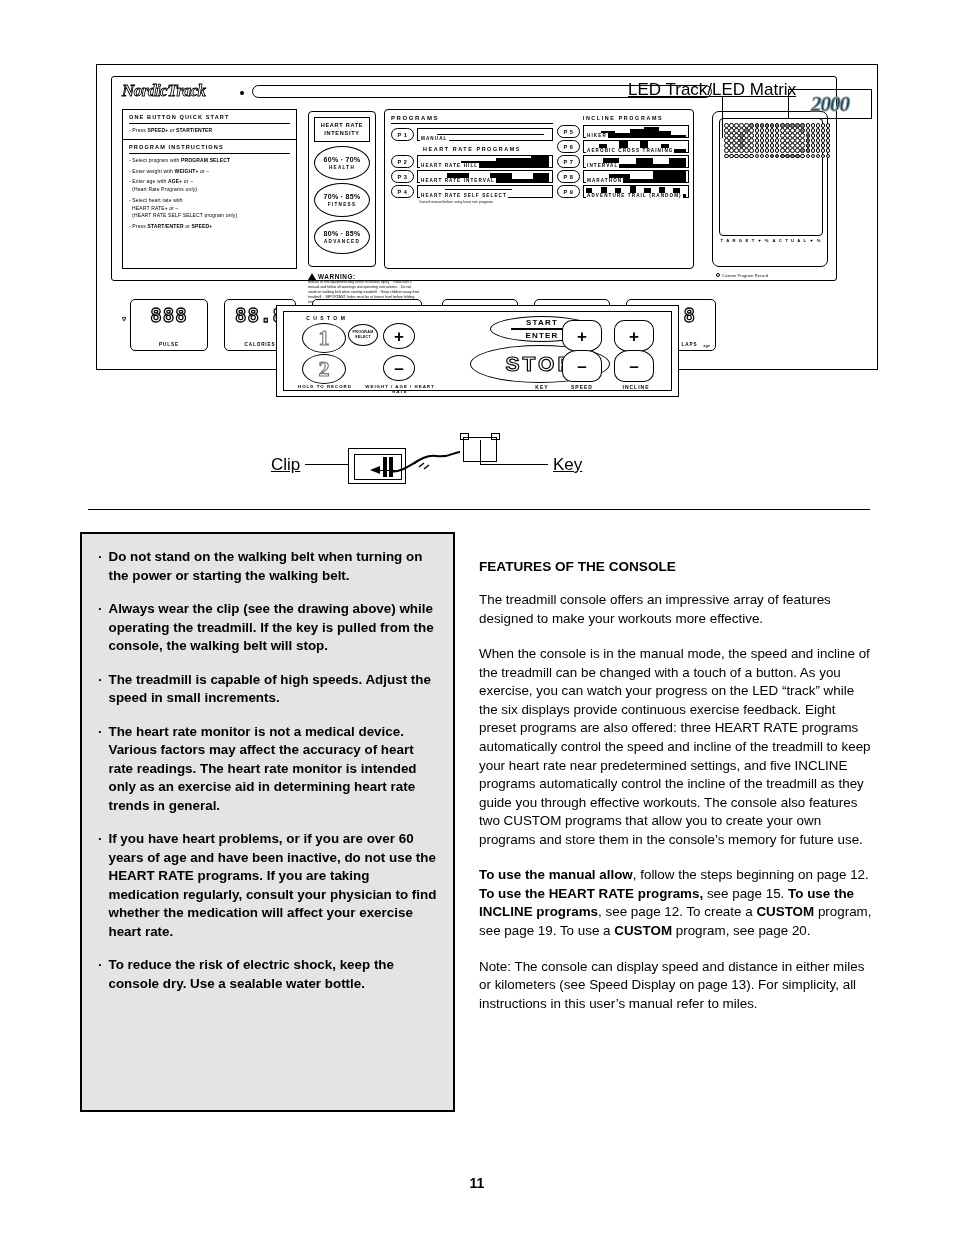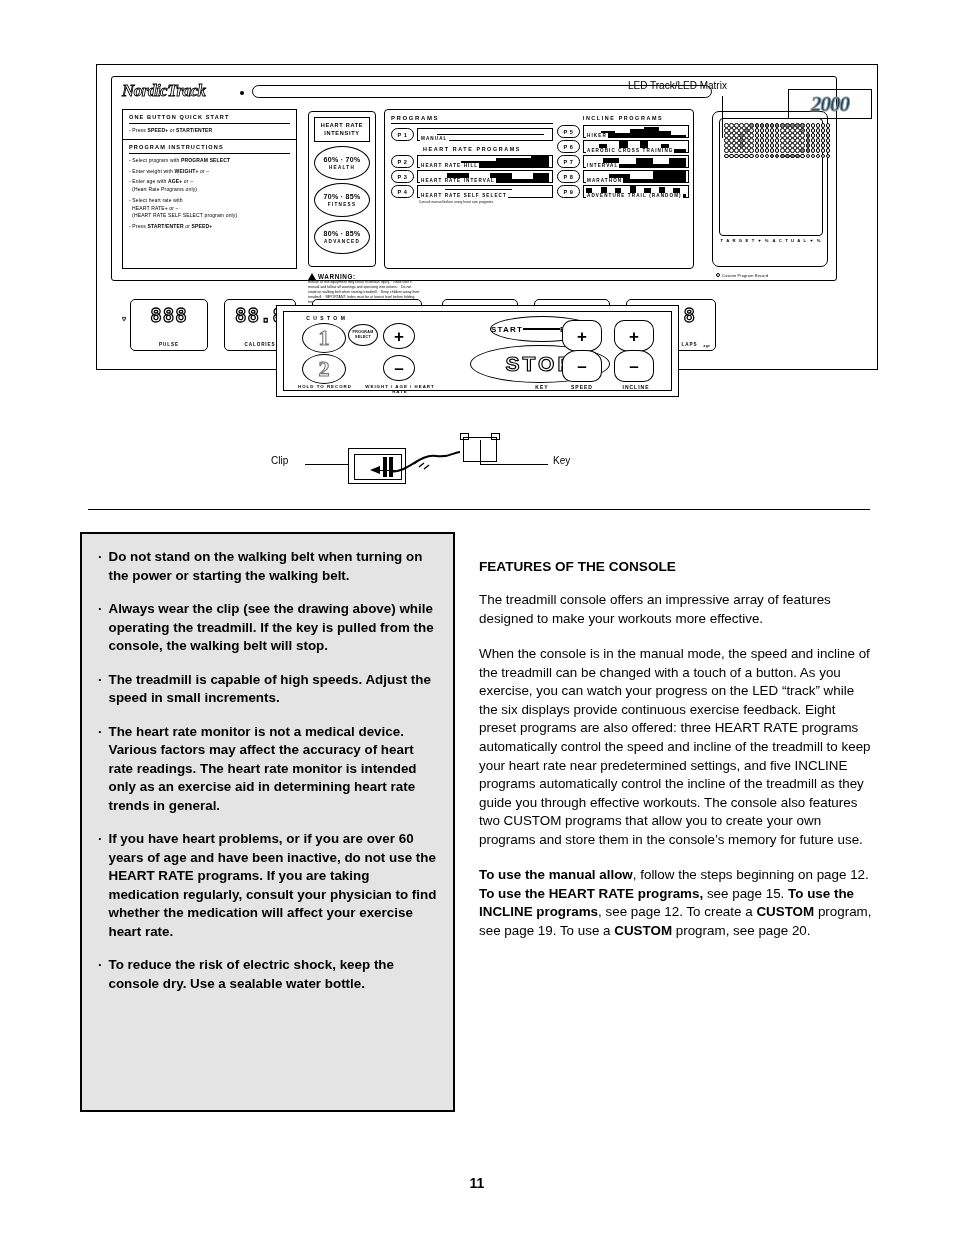--- a/index.html
+++ b/index.html
@@ -189,37 +189,37 @@
     border: 1.5px solid #000; border-radius: 50%;
     display: flex; align-items: center; justify-content: center;
   }
   #stop-btn span {
     font-family: "Liberation Sans", sans-serif; font-size: 21px; font-weight: bold;
     letter-spacing: 3px; color: #fff; -webkit-text-stroke: 1.2px #000;
   }
   #start-btn {
     position: absolute; left: 206px; top: 4px; width: 104px; height: 26px;
     border: 1.4px solid #000; border-radius: 50%;
-    display: flex; align-items: center; justify-content: center;
+    display: flex; flex-direction: column; align-items: center; justify-content: center;
   }
   #start-btn .t { font-size: 8px; font-weight: bold; letter-spacing: 1.2px; }
   #start-btn .ln { width: 62px; height: 1.2px; background: #000; margin: 1px 0; }
 
   
   #clip-box { position: absolute; left: 340px; top: 448px; width: 58px; height: 36px; border: 1.6px solid #000; }
   #clip-inner { position: absolute; left: 5px; top: 5px; width: 48px; height: 26px; border: 1.3px solid #000; }
   #clip-bar1 { position: absolute; left: 34px; top: 8px; width: 4px; height: 20px; background: #000; }
   #clip-bar2 { position: absolute; left: 40px; top: 8px; width: 4px; height: 20px; background: #000; }
   #key-body { position: absolute; left: 455px; top: 437px; width: 34px; height: 25px; border: 1.4px solid #000; }
   #key-tab-l { position: absolute; left: 452px; top: 433px; width: 9px; height: 7px; border: 1.3px solid #000; background:#fff; }
   #key-tab-r { position: absolute; left: 483px; top: 433px; width: 9px; height: 7px; border: 1.3px solid #000; background:#fff; }
 
   .lead { position: absolute; background: #000; height: 1.2px; }
   .leadv { position: absolute; background: #000; width: 1.2px; }
-  .calloutTxt { position: absolute; font-size: 10px; }
+  .calloutTxt { position: absolute; font-size: 17px; text-decoration: underline; }
 
   
   #sep-rule { position: absolute; left: 88px; top: 509px; width: 782px; height: 1.4px; background: #000; }
 
   #caution-box {
     position: absolute; left: 80px; top: 532px; width: 375px; height: 580px;
     background: #e4e4e4; border: 2px solid #000;
     padding: 14px 16px 10px 16px;
   }
   #caution-head { font-size: 15.5px; font-weight: bold; line-height: 1.28; margin-bottom: 13px; }
@@ -732,15 +732,16 @@
     <span class="dotc">·</span>
     <span class="txt">To reduce the risk of electric shock, keep the console dry. Use a sealable water bottle.</span>
   </div>
 </div>
 
 <div id="right-col">
   <div id="features-title">FEATURES OF THE CONSOLE</div>
   <p>The treadmill console offers an impressive array of features designed to make your workouts more effective.</p>
   <p>When the console is in the manual mode, the speed and incline of the treadmill can be changed with a touch of a button. As you exercise, you can watch your progress on the LED “track” while the six displays provide continuous exercise feedback. Eight preset programs are also offered: three HEART RATE programs automatically control the speed and incline of the treadmill to keep your heart rate near predetermined settings, and five INCLINE programs automatically control the incline of the treadmill as they guide you through effective workouts. The console also features two CUSTOM programs that allow you to create your own programs and store them in the console’s memory for future use.</p>
   <p><b>To use the manual allow</b><span>, follow the steps beginning on page 12. </span><b>To use the HEART RATE programs,</b><span> see page 15. </span><b>To use the INCLINE programs</b><span>, see page 12. To create a </span><b>CUSTOM</b><span> program, see page 19. To use a </span><b>CUSTOM</b><span> program, see page 20.</span></p>
+  <p>Note: The console can display speed and distance in either miles or kilometers (see Speed Display on page 13). For simplicity, all instructions in this user’s manual refer to miles.</p>
 </div>
 
 <div id="page-num">11</div>
 
 </body></html>

